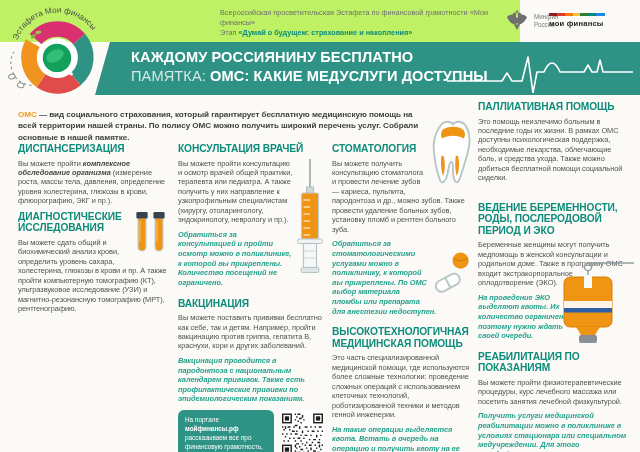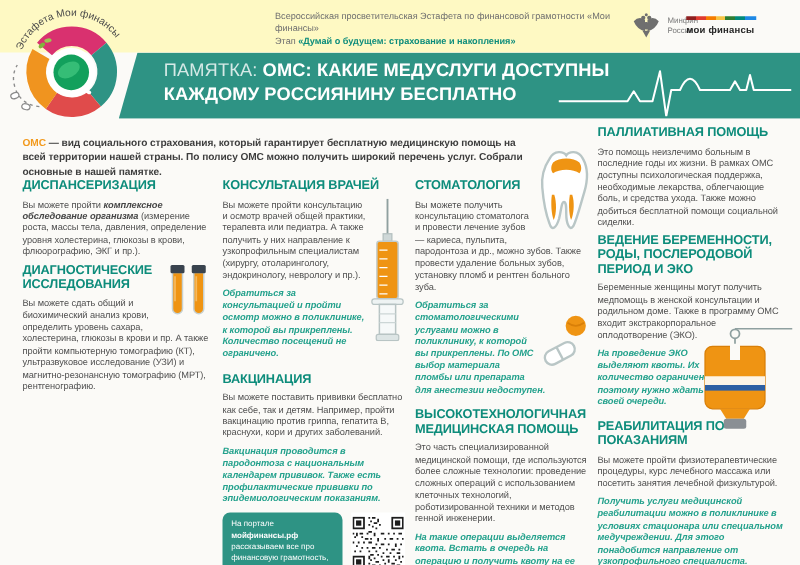--- a/index.html
+++ b/index.html
@@ -1,19 +1,19 @@
 <!DOCTYPE html>
 <html lang="ru"><head>
 <meta charset="utf-8">
 <style>
   html,body{margin:0;padding:0;}
   #page{position:relative;width:640px;height:452px;background:#fbfaf7;overflow:hidden;
         font-family:"Liberation Sans",sans-serif;color:#4f4f4f;}
   
-  .header{position:absolute;left:0;top:0;width:520px;height:42px;background:#fef9c3;}
+  .header{position:absolute;left:0;top:0;width:520px;height:42px;background:#bef264;}
   .event-text{position:absolute;left:220px;top:8px;font-size:7.3px;line-height:1.4;color:#6f6f6f;width:300px;}
   .event-line2 b{color:#0d8c7b;}
   .minfin{position:absolute;left:505px;top:9px;display:flex;align-items:center;gap:5px;}
   .minfin-label{font-size:6.3px;color:#7a7a7a;line-height:1.25;width:30px;}
   .moifin{position:absolute;left:549px;top:13px;width:58px;}
   .moifin-bar{height:2.5px;width:56px;margin-bottom:3px;
      background:linear-gradient(90deg,#8e1f1f 0 14%,#e03a2f 14% 28%,#f57c00 28% 42%,#f6c445 42% 56%,#2e7d32 56% 70%,#00897b 70% 84%,#1e88e5 84% 100%);}
   .moifin-label{font-size:7.6px;font-weight:800;color:#262626;letter-spacing:.2px;}
   
   .logo{position:absolute;left:6px;top:1px;width:102px;height:102px;z-index:6;}
@@ -110,22 +110,22 @@
     <ellipse cx="38" cy="45" rx="2.4" ry="1.6" fill="#fff" transform="rotate(-35 38 45)"></ellipse>
     <ellipse cx="66" cy="74" rx="2.4" ry="1.6" fill="#fff" transform="rotate(25 66 74)"></ellipse>
 
     <circle cx="52" cy="58" r="20" fill="#ffffff"></circle>
     <circle cx="52" cy="58" r="14.5" fill="#12a05c"></circle>
     <ellipse cx="50" cy="56" rx="9.5" ry="6" fill="#35bd76" transform="rotate(-28 50 56)"></ellipse>
   </svg>
 
   <div class="banner">
     <div class="banner-text">
+      <div>КАЖДОМУ РОССИЯНИНУ БЕСПЛАТНО</div>
       <div><span class="banner-kicker">ПАМЯТКА: </span><span>ОМС: КАКИЕ МЕДУСЛУГИ ДОСТУПНЫ</span></div>
-      <div>КАЖДОМУ РОССИЯНИНУ БЕСПЛАТНО</div>
     </div>
     <svg class="ecg" viewBox="0 0 186 46">
       <path d="M0,34 H55 l5,-8 5,8 h10 l6,-24 5,36 4,-21 h7 q8,-18 16,0 h24 l4,-7 4,7 h5 l3,-12 3,12 h30" fill="none" stroke="#ffffff" stroke-width="1.6" stroke-linejoin="round" stroke-linecap="round"></path>
     </svg>
   </div>
 
   <p class="intro"><span class="lead">ОМС</span><span> — вид социального страхования, который гарантирует бесплатную медицинскую помощь на всей территории нашей страны. По полису ОМС можно получить широкий перечень услуг. Собрали основные в нашей памятке.</span></p>
 
   <div class="col" id="col1">
     <div class="sec">
@@ -233,21 +233,21 @@
     <div class="sec">
       <h3 class="sec-h">ВЫСОКОТЕХНОЛОГИЧНАЯ МЕДИЦИНСКАЯ ПОМОЩЬ</h3>
       <p class="body-p">Это часть специализированной медицинской помощи, где используются более сложные технологии: проведение сложных операций с использованием клеточных технологий, роботизированной техники и методов генной инженерии.</p>
       <p class="note-p">На такие операции выделяется квота. Встать в очередь на операцию и получить квоту на ее проведение можно по направлению лечащего врача.</p>
     </div>
   </div>
 
   <div class="col" id="col4">
     <div class="sec">
       <h3 class="sec-h">ПАЛЛИАТИВНАЯ ПОМОЩЬ</h3>
-      <p class="body-p" style="margin-bottom:4px">Это помощь неизлечимо больным в последние годы их жизни. В рамках ОМС доступны психологическая поддержка, необходимые лекарства, облегчающие боль, и средства ухода. Также можно добиться бесплатной помощи социальной сиделки.</p>
+      <p class="body-p" style="margin-bottom:19px">Это помощь неизлечимо больным в последние годы их жизни. В рамках ОМС доступны психологическая поддержка, необходимые лекарства, облегчающие боль, и средства ухода. Также можно добиться бесплатной помощи социальной сиделки.</p>
     </div>
 
     <div class="sec">
       <h3 class="sec-h">ВЕДЕНИЕ БЕРЕМЕННОСТИ, РОДЫ, ПОСЛЕРОДОВОЙ ПЕРИОД И ЭКО</h3>
       <p class="body-p">Беременные женщины могут получить медпомощь в женской консультации и родильном доме. Также в программу ОМС входит экстракорпоральное оплодотворение (ЭКО).</p>
       <p class="note-p narrow96">На проведение ЭКО выделяют квоты. Их количество ограничено, поэтому нужно ждать своей очереди.</p>
     </div>
 
     <svg class="iv-bottle" viewBox="0 0 86 90">
       <line x1="40" y1="4" x2="86" y2="4" stroke="#8fa0a0" stroke-width="1.3"></line>

